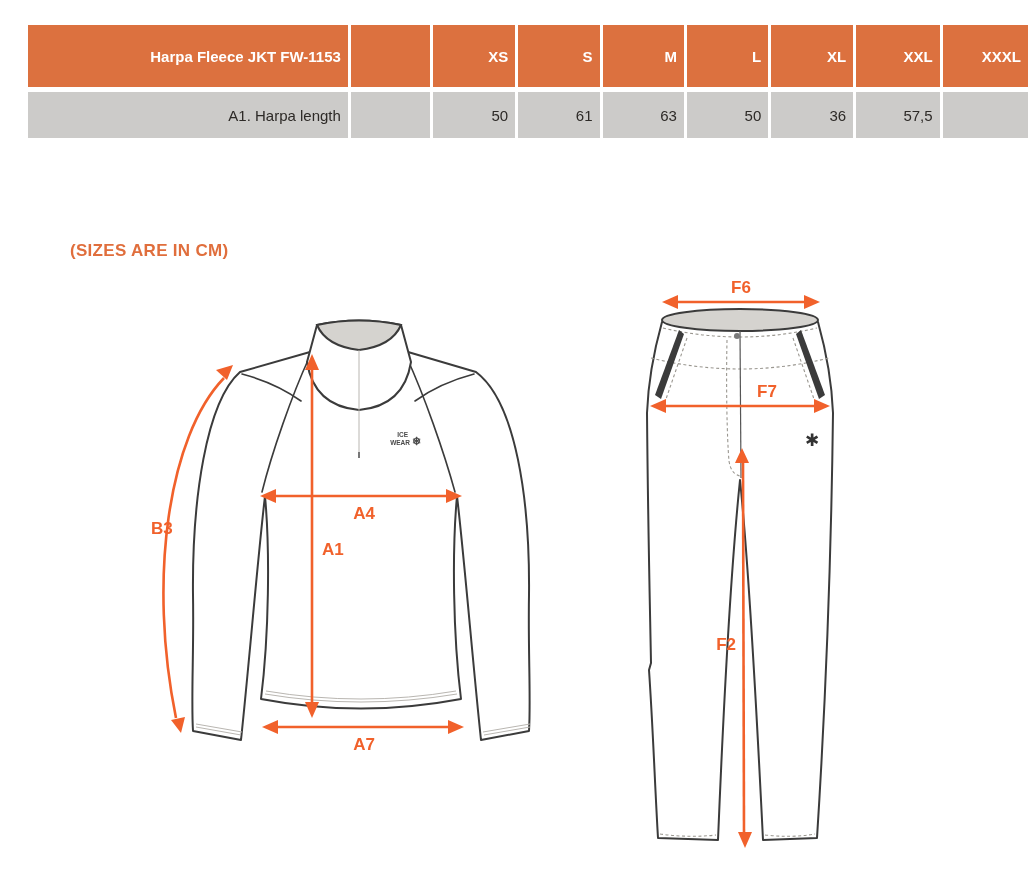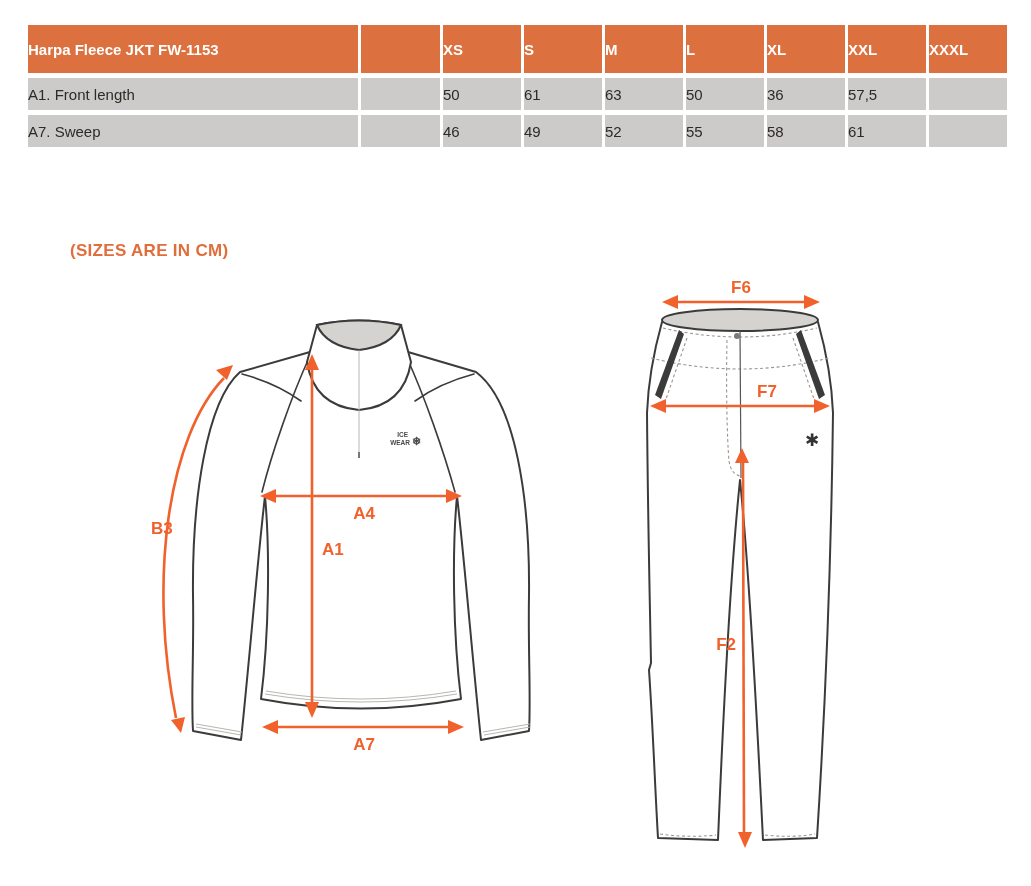--- a/index.html
+++ b/index.html
@@ -7,22 +7,22 @@
     position:relative; width:1031px; height:886px; background:#ffffff;
     font-family:"Liberation Sans", sans-serif; overflow:hidden;
   }
   
   table.size-table {
     position:absolute; left:25px; top:20px;
     border-collapse:separate; border-spacing:3px 5px;
     table-layout:fixed;
   }
   table.size-table td {
-    font-size:15px; color:#2d2a27; text-align:left;
-    padding:0; overflow:hidden; white-space:nowrap;
+    font-size:15px; color:#2d2a27; text-align:right;
+    padding:7px; overflow:hidden; white-space:nowrap;
   }
   td.col-product { width:330px; text-align:left; padding-left:42px; }
   td.col-spacer  { width:79px; }
   td.col-size    { width:78px; }
   tr.header-row td { background:#dc713f; color:#ffffff; font-weight:bold; height:48px; }
   tr.data-row td   { height:32px; }
   tr.row-dark td   { background:#cccbc9; }
   tr.row-light td  { background:#e7e6e3; }
   td.row-label { text-align:left; padding-left:42px; }
   
@@ -57,43 +57,32 @@
         <td class="col-size">XS</td>
         <td class="col-size">S</td>
         <td class="col-size">M</td>
         <td class="col-size">L</td>
         <td class="col-size">XL</td>
         <td class="col-size">XXL</td>
         <td class="col-size">XXXL</td>
       </tr>
 
       <tr class="data-row row-dark">
-        <td class="col-product row-label">A1. Front length</td>
+        <td class="col-product row-label">A1. Harpa length</td>
         <td class="col-spacer"></td>
         <td class="col-size">50</td>
         <td class="col-size">61</td>
         <td class="col-size">63</td>
         <td class="col-size">50</td>
         <td class="col-size">36</td>
         <td class="col-size">57,5</td>
         <td class="col-size"></td>
       </tr>
 
 
-      <tr class="data-row row-dark">
-        <td class="col-product row-label">A7. Sweep</td>
-        <td class="col-spacer"></td>
-        <td class="col-size">46</td>
-        <td class="col-size">49</td>
-        <td class="col-size">52</td>
-        <td class="col-size">55</td>
-        <td class="col-size">58</td>
-        <td class="col-size">61</td>
-        <td class="col-size"></td>
-      </tr>
 
     </tbody>
   </table>
 
   <div class="sizes-note">(SIZES ARE IN CM)</div>
 
   <svg class="jacket-svg" width="450" height="470" viewBox="0 0 450 470" xmlns="http://www.w3.org/2000/svg">
 
     <path class="outline" d="M 100 72 L 170 52 L 268 52 L 336 72
          C 376 102 390 200 389 295 C 388 350 391 400 389 431

